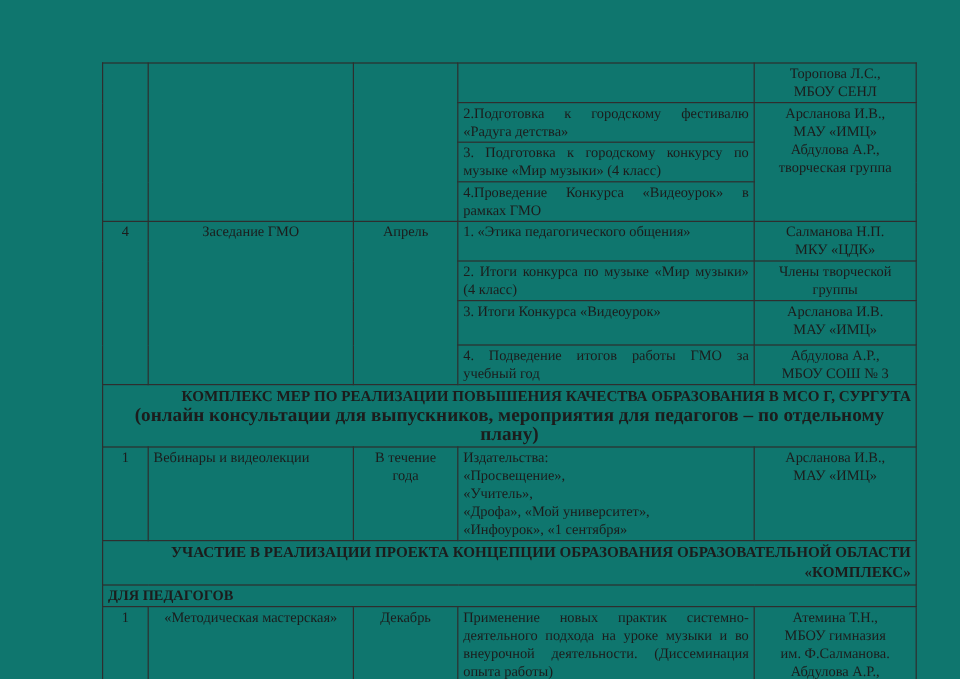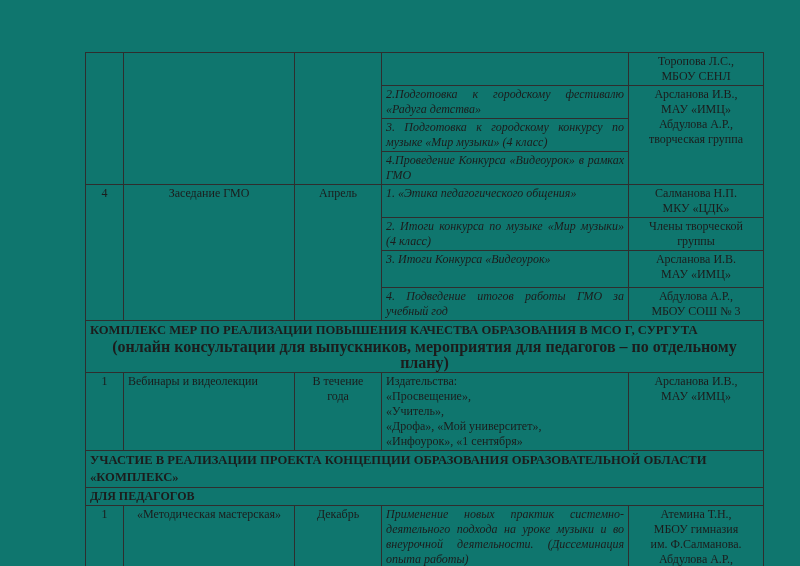--- a/index.html
+++ b/index.html
@@ -23,25 +23,25 @@
     vertical-align:top;
     padding:1px 4px;
     font-size:12px;
     line-height:15px;
     overflow:hidden;
   }
   td.c-num{text-align:center;padding:1px 1px;}
   td.c-name{text-align:center;}
   td.c-name-left{text-align:left;padding-left:6px;}
   td.c-month{text-align:center;white-space:pre-line;margin-top:16px;}
-  td.c-act{text-align:justify;font-style:italic;}
+  td.c-act{text-align:justify;}
   td.c-act-pre{text-align:left;white-space:pre-line;}
   td.c-resp{text-align:center;white-space:pre-line;padding:1px 2px;}
   td.sec-cell{padding:1px 2px;}
-  .sec-line1{font-weight:bold;text-align:left;font-size:12.6px;line-height:17px;}
+  .sec-line1{font-weight:bold;text-align:right;font-size:12.6px;line-height:17px;}
   .sec-line2{font-weight:bold;text-align:center;font-size:16px;line-height:16px;}
   td.sec-left{font-weight:bold;text-align:left;font-size:12.4px;line-height:15px;padding-left:4px;}
 </style>
 </head>
 <body>
 
 <div id="page">
   <table class="plan">
     <colgroup>
       <col style="width:38px">

